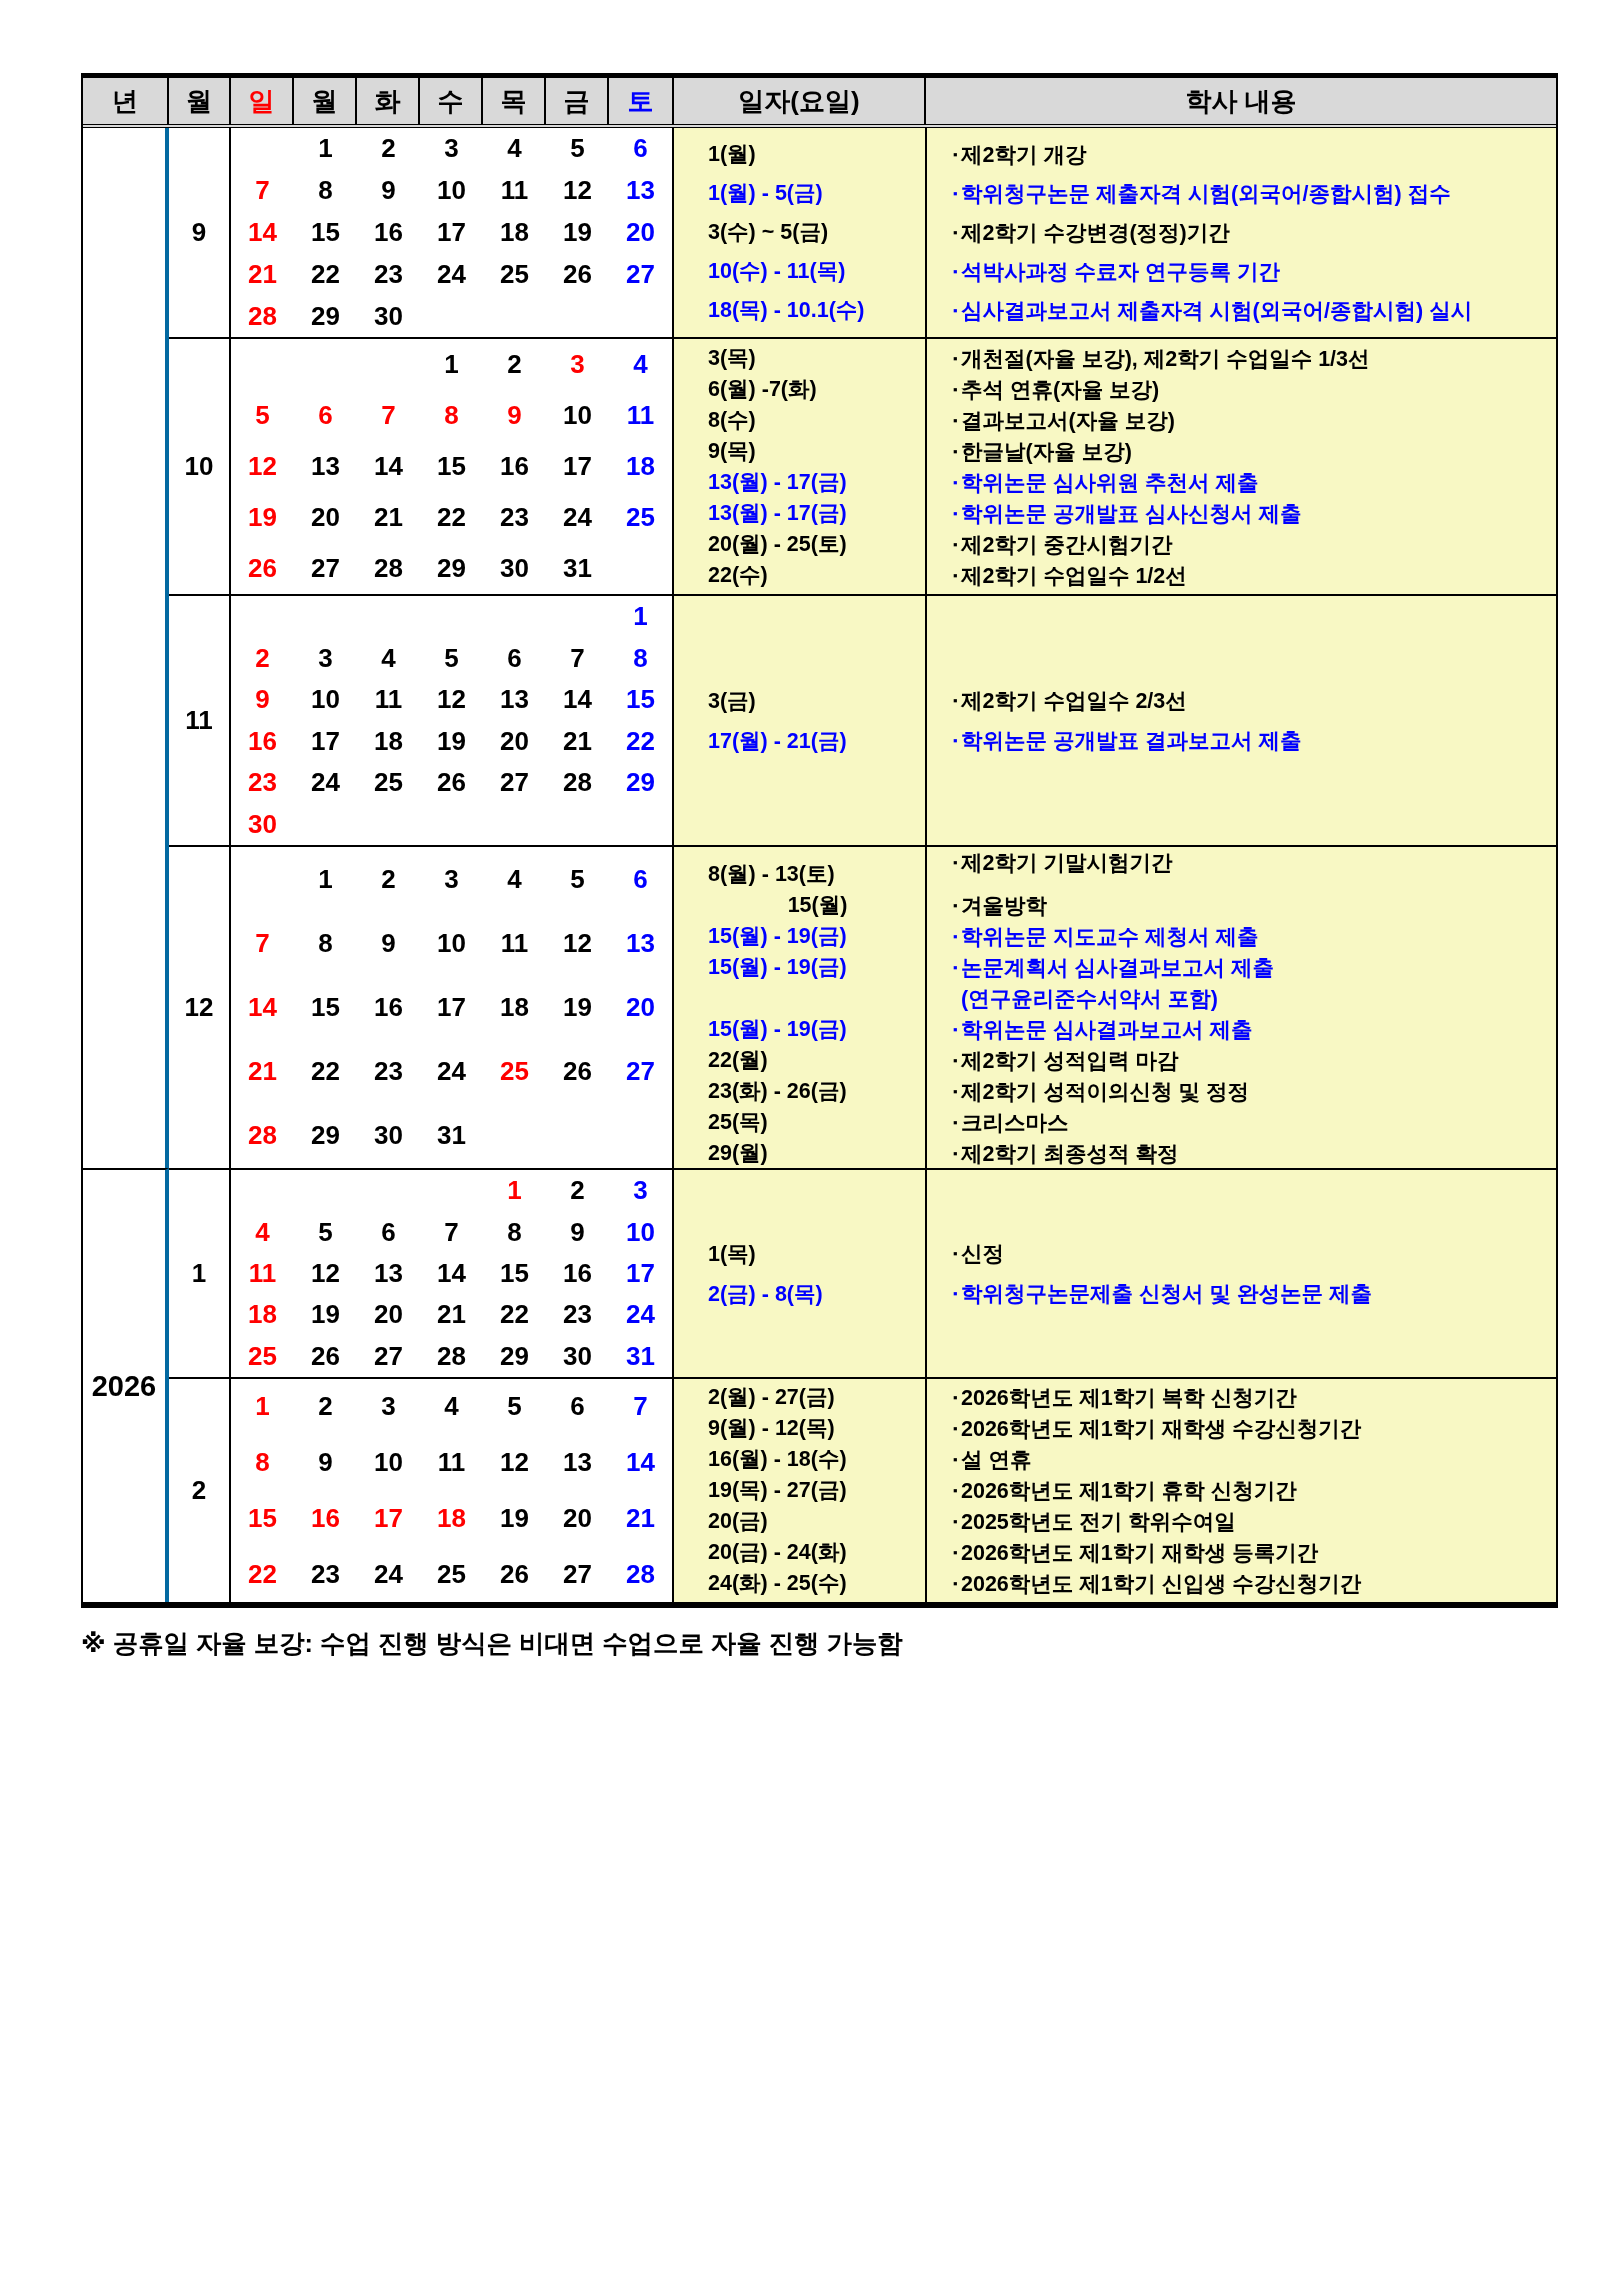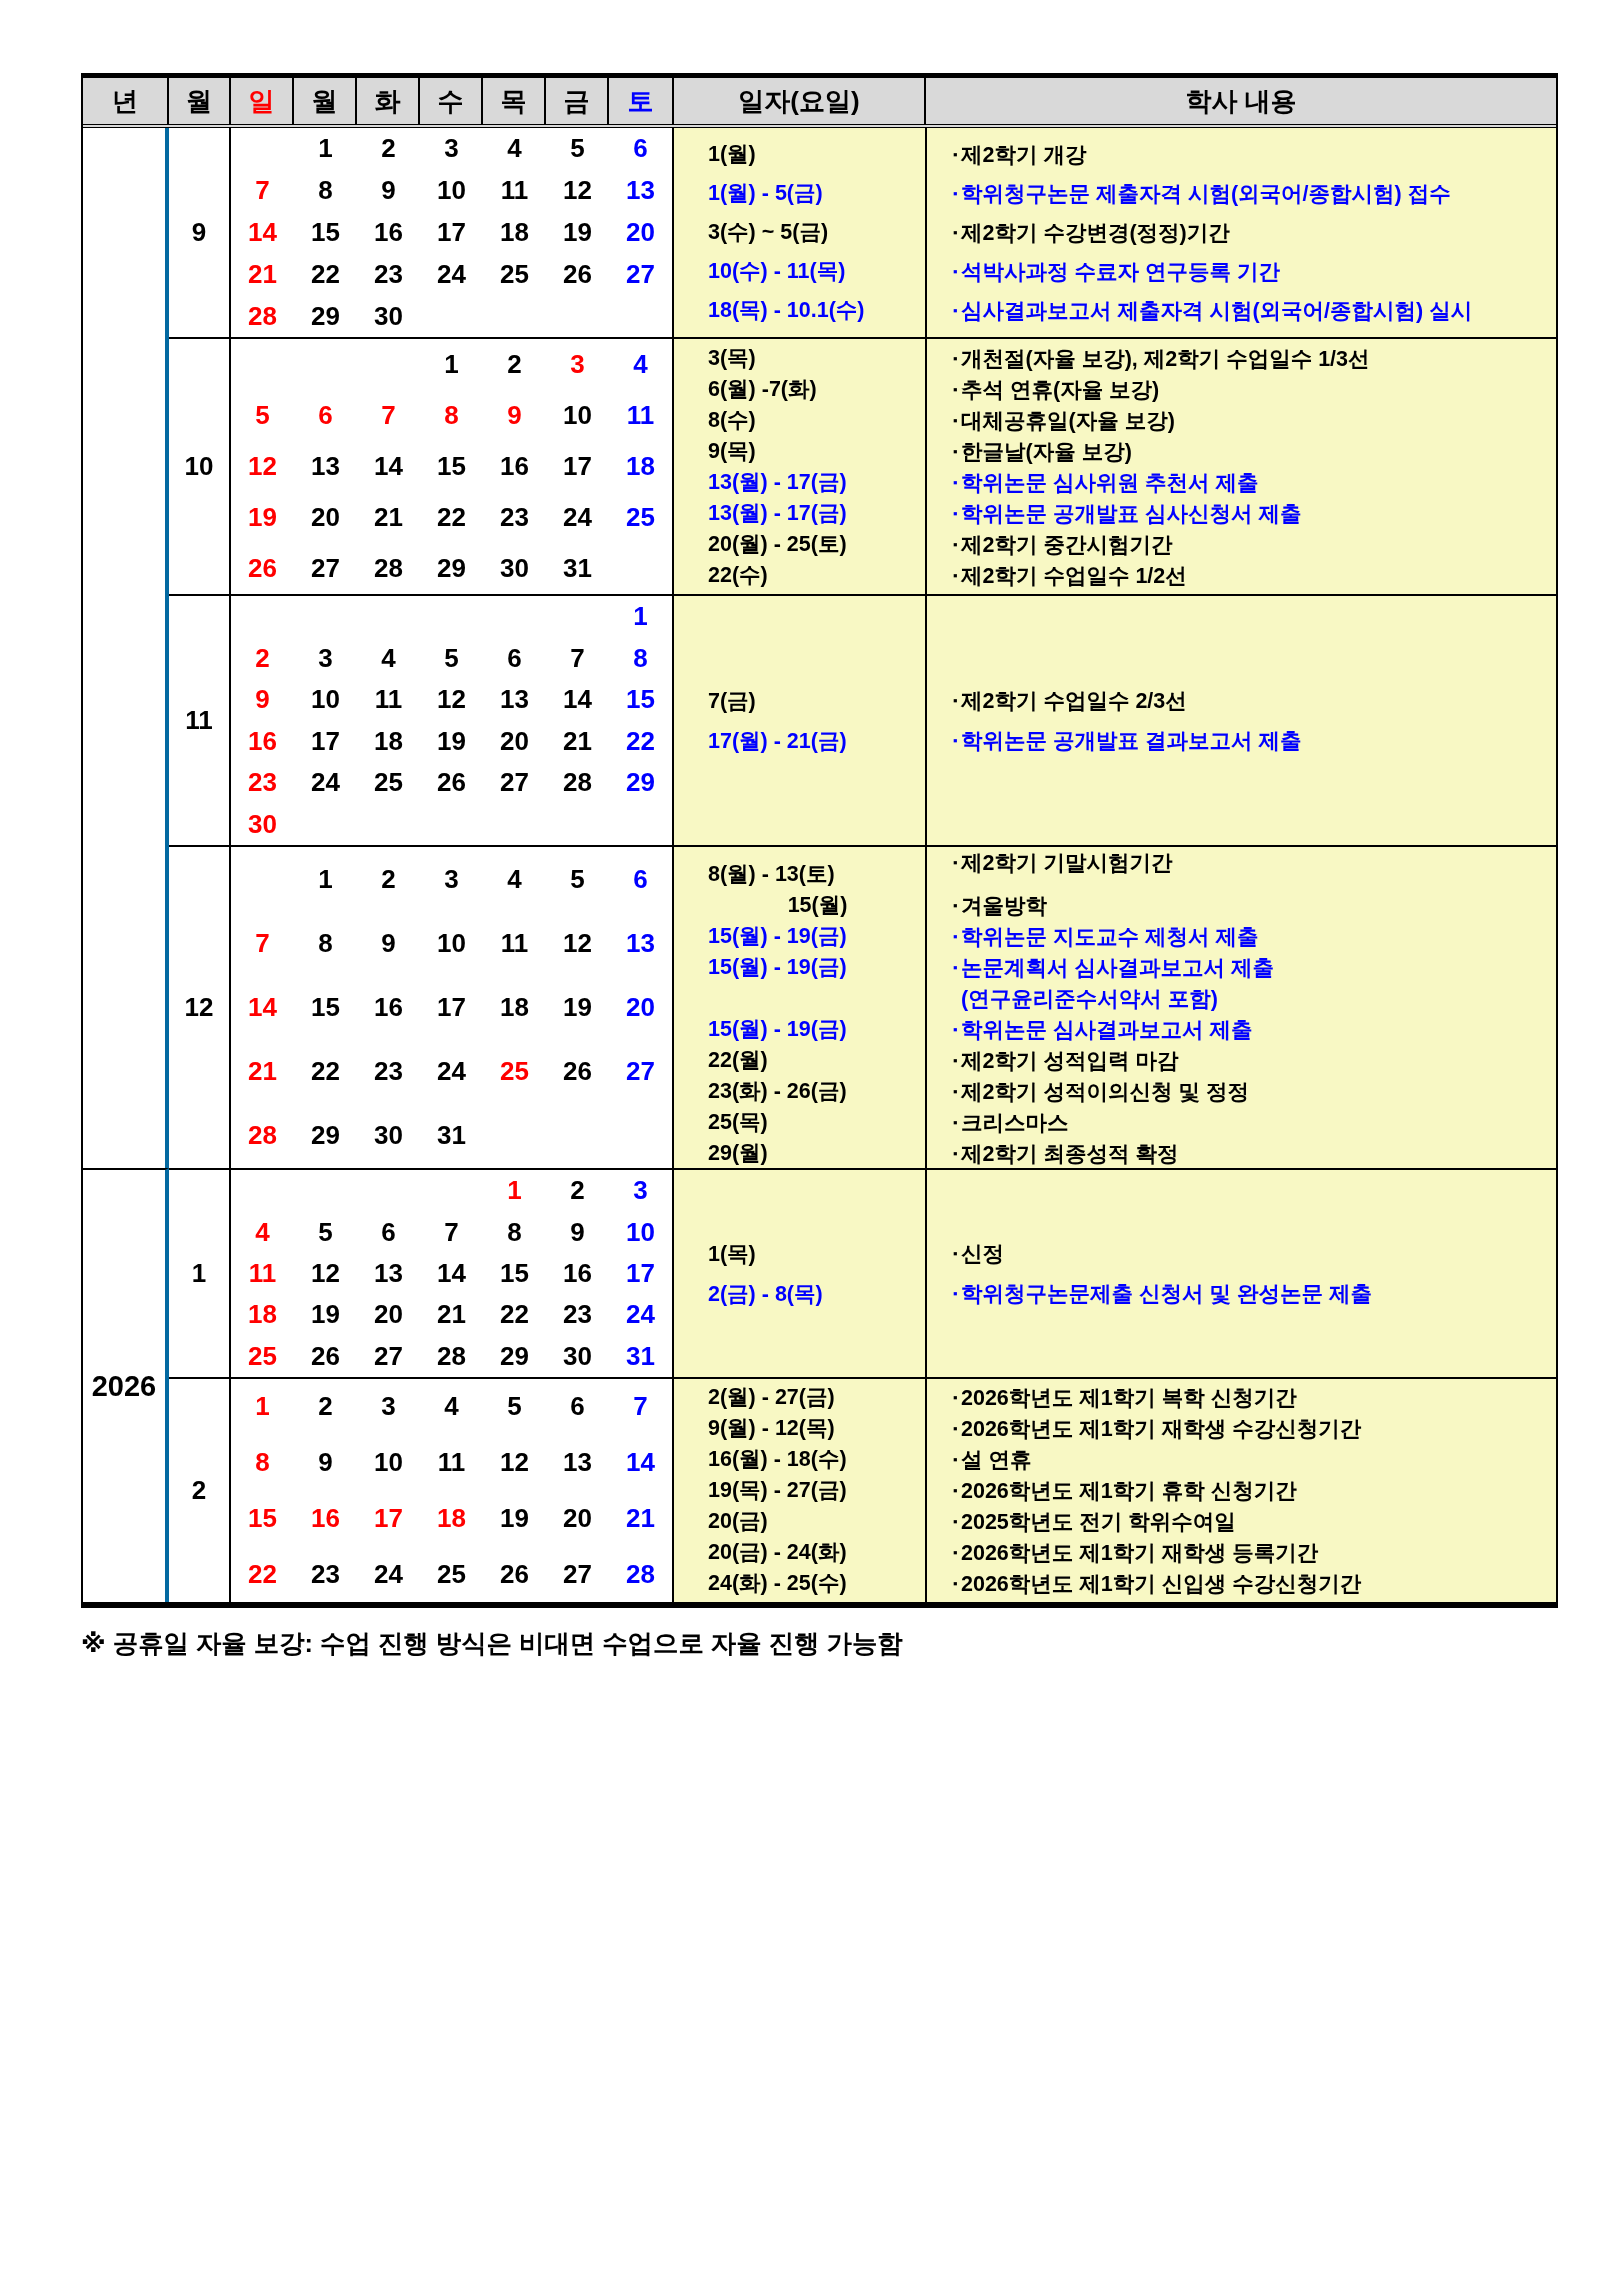--- a/index.html
+++ b/index.html
@@ -358,21 +358,21 @@
               <div class="bullet">▪</div>
               <div class="">추석 연휴(자율 보강)</div>
             </div>
           </div>
           <div class="evdate" style="height: 31px; align-items: flex-end;">
             <div class="" style="line-height: 31px;">8(수)</div>
           </div>
           <div class="evbody">
             <div class="evline" style="height: 31px;">
               <div class="bullet">▪</div>
-              <div class="">대체공휴일(자율 보강)</div>
+              <div class="">결과보고서(자율 보강)</div>
             </div>
           </div>
           <div class="evdate" style="height: 31px; align-items: flex-start;">
             <div class="" style="line-height: 31px;">9(목)</div>
           </div>
           <div class="evbody">
             <div class="evline" style="height: 31px;">
               <div class="bullet">▪</div>
               <div class="">한글날(자율 보강)</div>
             </div>
@@ -521,21 +521,21 @@
           <div class="daynum"></div>
           <div class="daynum"></div>
           <div class="daynum"></div>
           <div class="daynum"></div>
         </div>
       </div>
       <div class="mcell evcell btop" style="grid-row: 3;">
         <div class="evdivider"></div>
         <div class="evgrid">
           <div class="evdate" style="height: 40px; align-items: flex-start;">
-            <div class="" style="line-height: 40px;">7(금)</div>
+            <div class="" style="line-height: 40px;">3(금)</div>
           </div>
           <div class="evbody">
             <div class="evline" style="height: 40px;">
               <div class="bullet">▪</div>
               <div class="">제2학기 수업일수 2/3선</div>
             </div>
           </div>
           <div class="evdate blue" style="height: 40px; align-items: flex-start;">
             <div class="" style="line-height: 40px;">17(월) - 21(금)</div>
           </div>

